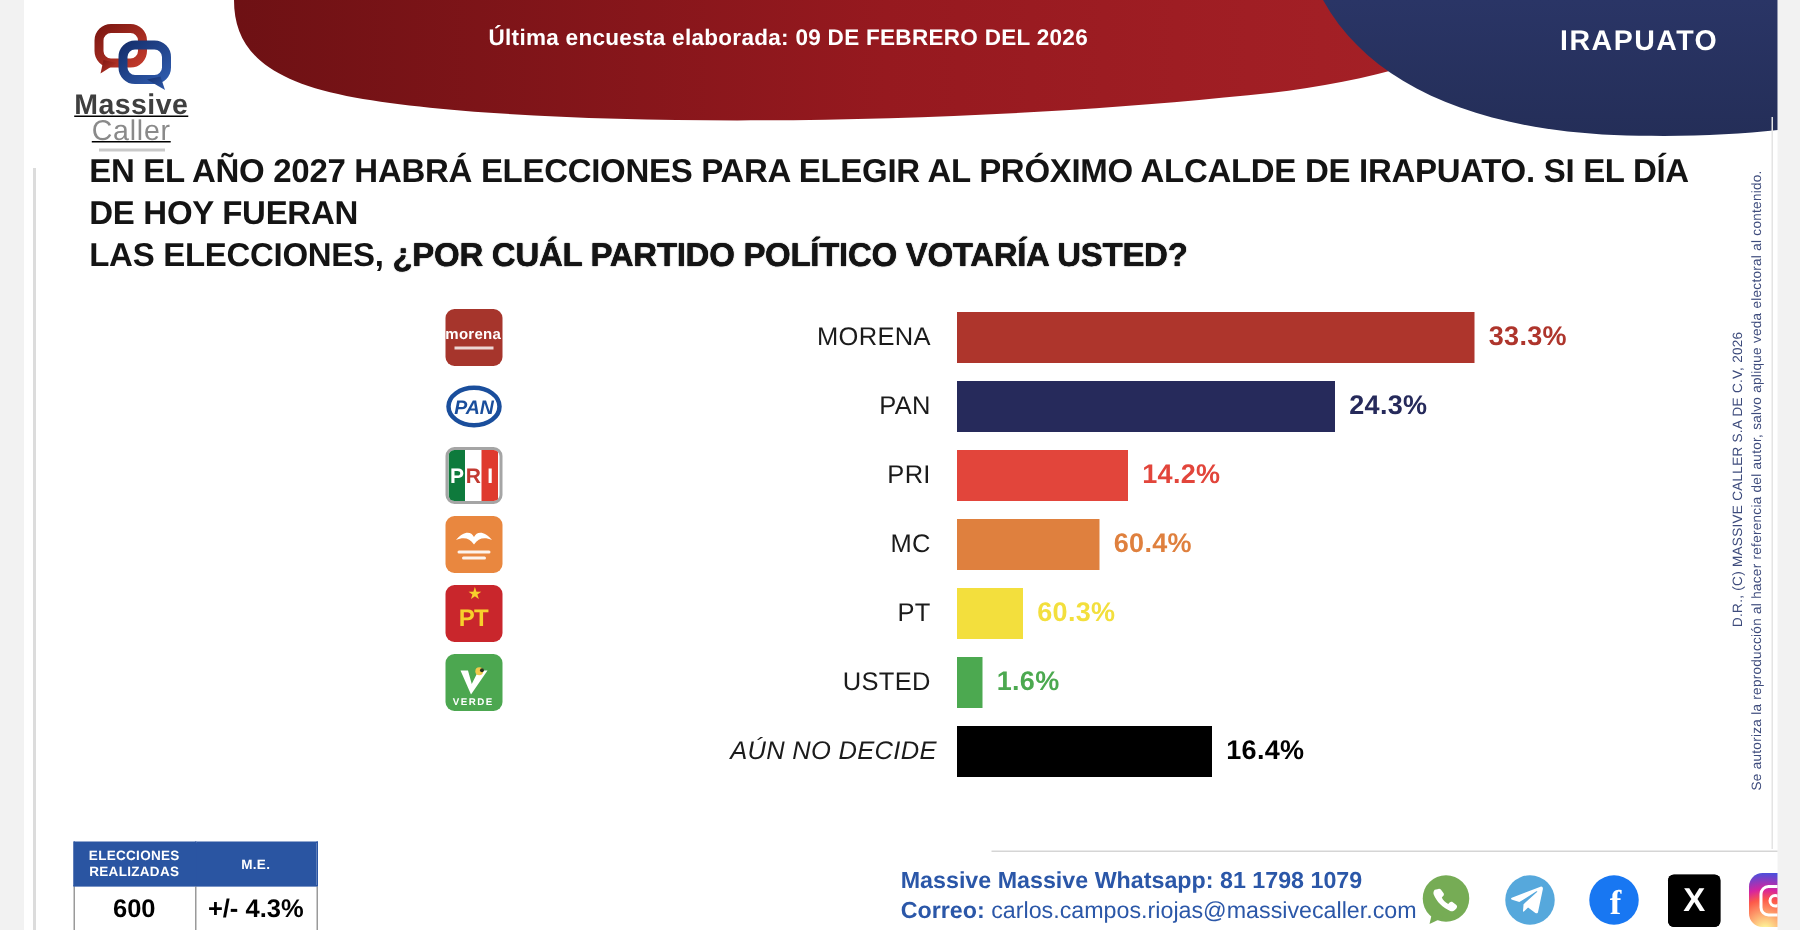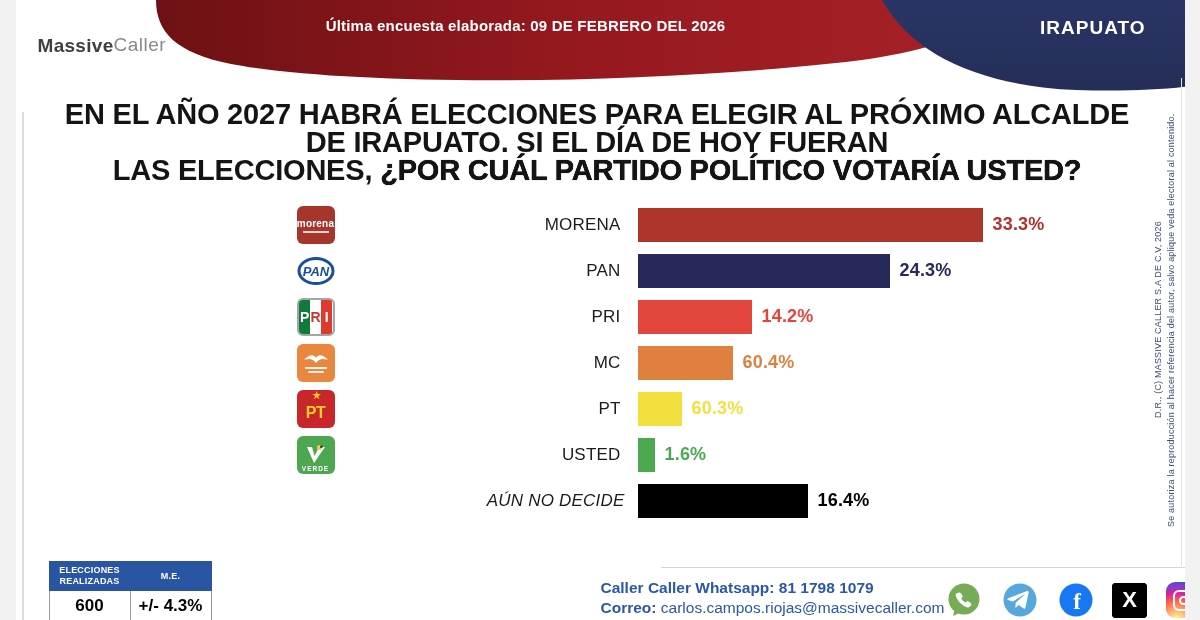--- a/index.html
+++ b/index.html
@@ -12,29 +12,29 @@
   #header-svg{position:absolute;top:0;left:0;}
   .banner-text{
     position:absolute;top:17px;left:270px;width:480px;text-align:center;
     color:#ffffff;font-size:15px;font-weight:700;letter-spacing:.2px;
   }
   .city-label{
     position:absolute;top:17px;left:930px;width:200px;text-align:right;
     color:#ffffff;font-size:19px;font-weight:700;letter-spacing:1px;
   }
   
-  .logo-box{position:absolute;top:2px;left:22px;width:100px;height:86px;background:#fff;
-    display:flex;flex-direction:row;align-items:center;}
+  .logo-box{position:absolute;top:16px;left:22px;width:100px;height:86px;background:#fff;
+    display:flex;flex-direction:column;align-items:center;text-decoration:underline;}
   .logo-word1{font-size:19px;font-weight:700;color:#3f3f3f;line-height:17px;letter-spacing:.3px;}
   .logo-word2{font-size:19px;font-weight:400;color:#8a8a8a;line-height:18px;letter-spacing:.5px;}
   .logo-tagline-line{width:44px;height:2px;background:#c9c9c9;margin-top:2px;}
   
   .question{
-    position:absolute;top:100px;left:44px;right:50px;text-align:center;
-    font-size:29px;line-height:28px;font-weight:700;color:#141414;letter-spacing:-.2px;
+    position:absolute;top:100px;left:44px;right:50px;text-align:left;
+    font-size:22px;line-height:28px;font-weight:700;color:#141414;letter-spacing:-.2px;
   }
   .question .emph{font-weight:700;text-shadow:0 0 .8px #141414, 0 0 .4px #141414;}
   
   #chart{position:absolute;inset:0;}
   .cat-label{position:absolute;text-align:right;font-size:17px;color:#1b1b1b;letter-spacing:.2px;}
   .bar{position:absolute;height:34px;}
   .pct{position:absolute;font-size:18px;font-weight:700;letter-spacing:.2px;}
   
   .pl{position:absolute;width:38px;height:38px;border-radius:6px;}
   .pl-morena{background:#A6352C;display:flex;flex-direction:column;align-items:center;justify-content:center;}
@@ -217,21 +217,21 @@
       <th>M.E.</th>
     </tr>
     <tr>
       <td>600</td>
       <td>+/- 4.3%</td>
     </tr>
   </tbody>
     </table>
 
   <div class="contact">
-    <div><span class="b">Caller Caller Whatsapp:</span> <span class="b">81 1798 1079</span></div>
+    <div><span class="b">Massive Massive Whatsapp:</span> <span class="b">81 1798 1079</span></div>
     <div><span class="b">Correo:</span> <span>carlos.campos.riojas@massivecaller.com</span></div>
   </div>
 
   <div id="social-row">
       <div class="social-icon" style="left:929px;">
         <svg width="38" height="38" viewBox="0 0 38 38">
       <circle cx="19" cy="18" r="15.5" fill="#76AC55"></circle>
           <path d="M8 35 L10.2 25.5 L17.5 30.5 Z" fill="#76AC55"></path>
       <path d="M13.2 11.9c.7-.7 1.9-.6 2.5.2l1.6 2.2c.5.6.4 1.5-.2 2.1l-.9.9c.7 1.7 2.6 3.6 4.3 4.3l.9-.9c.6-.6 1.5-.7 2.1-.2l2.2 1.6c.8.6.9 1.8.2 2.5l-1 1c-.8.8-2 1.1-3.1.7-2.5-1-4.8-2.6-6.6-4.4-1.8-1.8-3.4-4.1-4.4-6.6-.4-1.1-.1-2.3.7-3.1z" fill="#fff"></path>
         </svg>

